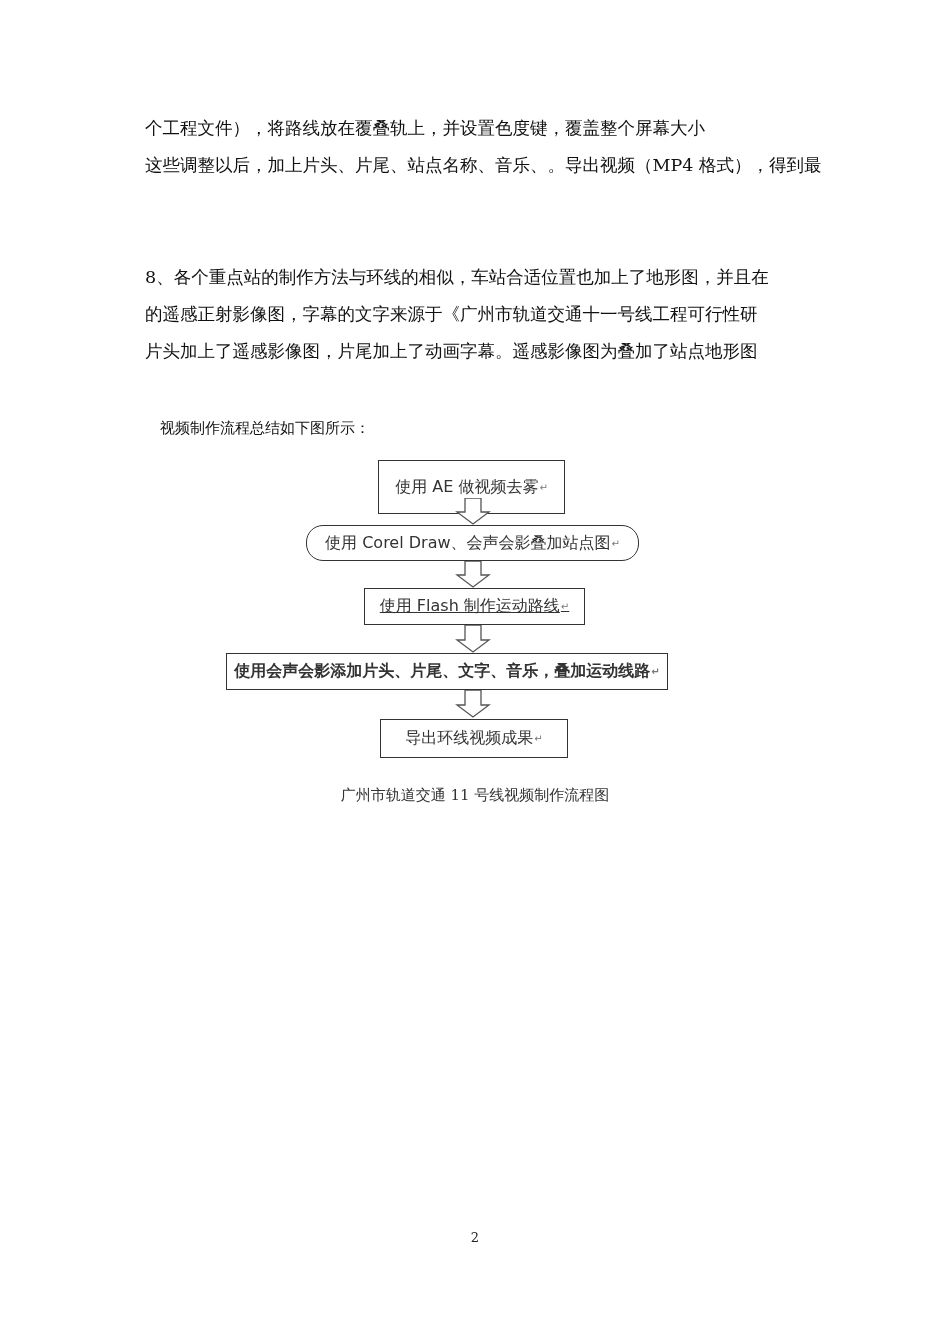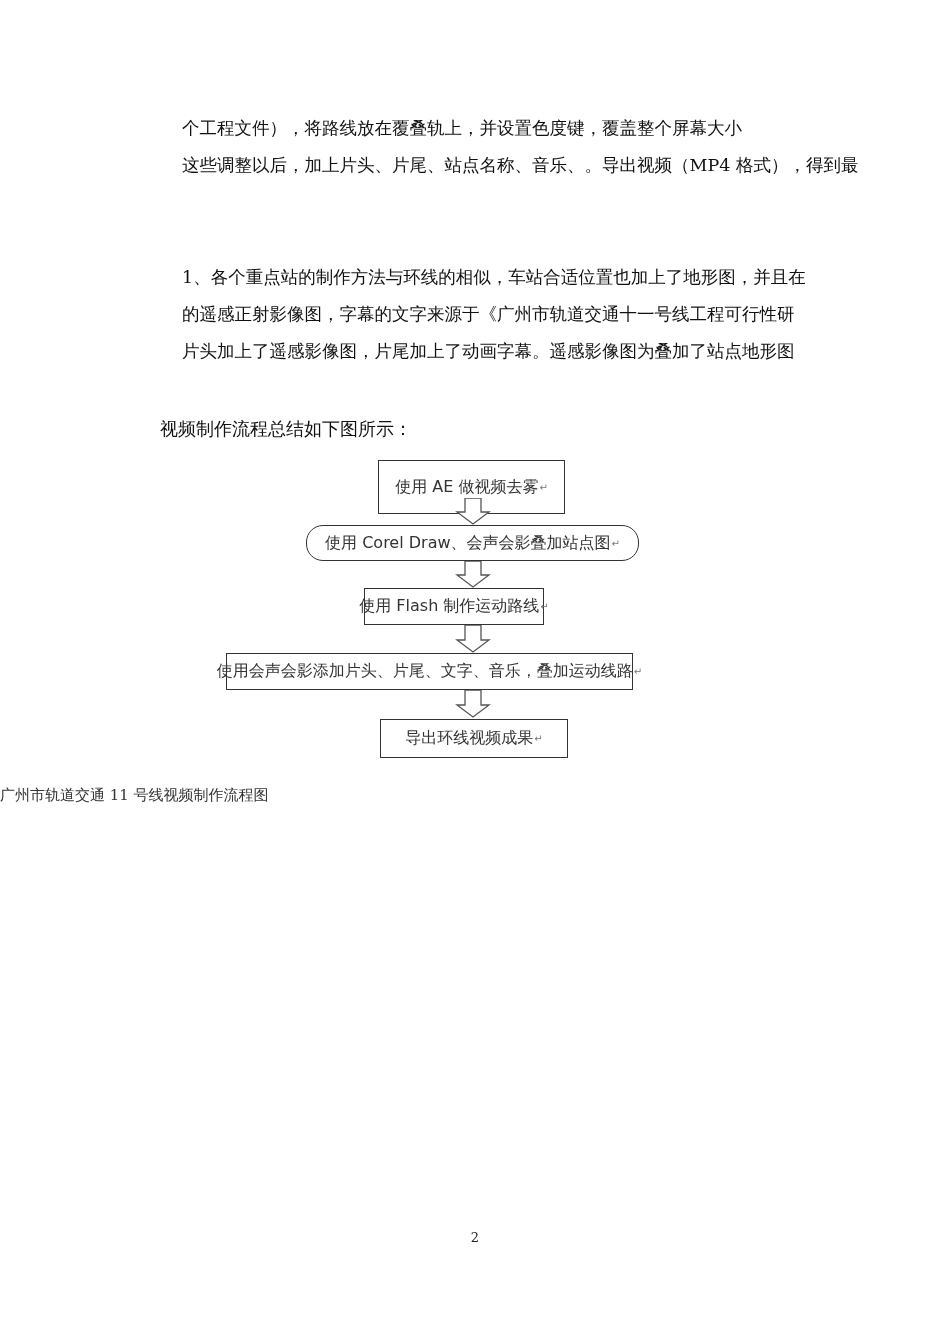--- a/index.html
+++ b/index.html
@@ -1,41 +1,41 @@
 <!DOCTYPE html>
 <html><head>
 <meta charset="utf-8">
 <style>
   html, body { margin: 0; padding: 0; background: #ffffff; }
   body { width: 950px; height: 1344px; position: relative; overflow: hidden;
          font-family: "DejaVu Serif", serif; color: #111; }
   .para { position: absolute; left: 145px; width: 665px; font-size: 17.5px; line-height: 37px; }
-  .para .line { display: block; white-space: nowrap; margin-left: 37px; }
-  .indent { position: absolute; left: 160px; top: 410px; font-size: 18px; line-height: 37px; text-align: center; }
+  .para .line { display: block; white-space: nowrap; }
+  .indent { position: absolute; left: 160px; top: 410px; font-size: 15px; line-height: 37px; text-align: center; }
   .flow { position: absolute; left: 0; top: 0; width: 950px; height: 800px; }
   .box { position: absolute; border: 1.5px solid #333; background: #fff; box-sizing: border-box;
          font-family: "DejaVu Sans", sans-serif; font-size: 16px; color: #333;
          display: flex; align-items: center; justify-content: center; white-space: nowrap; }
   .box .ret { font-size: 10px; color: #777; margin-left: 1px; }
   .arrow { position: absolute; }
-  .caption { position: absolute; left: 0; width: 950px; top: 786px; text-align: left;
+  .caption { position: absolute; left: 0; width: 950px; top: 786px; text-align: center;
              font-size: 15px; color: #333; }
   .pagenum { position: absolute; left: 0; width: 950px; top: 1230px; text-align: center;
              font-size: 13px; color: #222; }
 </style>
 </head>
 <body>
 
 <div class="para" style="top:110px;">
   <span class="line">个工程文件），将路线放在覆叠轨上，并设置色度键，覆盖整个屏幕大小</span>
   <span class="line">这些调整以后，加上片头、片尾、站点名称、音乐、。导出视频（MP4 格式），得到最</span>
 </div>
 
 <div class="para" style="top:259px;">
-  <span class="line">1、各个重点站的制作方法与环线的相似，车站合适位置也加上了地形图，并且在</span>
+  <span class="line">8、各个重点站的制作方法与环线的相似，车站合适位置也加上了地形图，并且在</span>
   <span class="line">的遥感正射影像图，字幕的文字来源于《广州市轨道交通十一号线工程可行性研</span>
   <span class="line">片头加上了遥感影像图，片尾加上了动画字幕。遥感影像图为叠加了站点地形图</span>
 </div>
 
 <div class="indent">视频制作流程总结如下图所示：</div>
 
 <div class="flow">
   <div class="box" style="left:378px; top:460px; width:187px; height:54px;">
     <span>使用 AE 做视频去雾</span>
       <span class="ret">↵</span>
@@ -43,28 +43,28 @@
   <svg class="arrow" style="left:453px; top:498px;" width="40" height="28">
     <polygon points="12,0 28,0 28,14 36,14 20,26 4,14 12,14" fill="#fff" stroke="#555" stroke-width="1.3"></polygon>
   </svg>
   <div class="box" style="left:306px; top:525px; width:333px; height:36px;border-radius:17px;">
     <span>使用 Corel Draw、会声会影叠加站点图</span>
       <span class="ret">↵</span>
   </div>
   <svg class="arrow" style="left:453px; top:561px;" width="40" height="28">
     <polygon points="12,0 28,0 28,14 36,14 20,26 4,14 12,14" fill="#fff" stroke="#555" stroke-width="1.3"></polygon>
   </svg>
-  <div class="box" style="left:364px; top:588px; width:180px; height:37px;">
+  <div class="box" style="left:364px; top:588px; width:221px; height:37px;text-decoration:underline;">
     <span>使用 Flash 制作运动路线</span>
       <span class="ret">↵</span>
   </div>
   <svg class="arrow" style="left:453px; top:625px;" width="40" height="29">
     <polygon points="12,0 28,0 28,15 36,15 20,27 4,15 12,15" fill="#fff" stroke="#555" stroke-width="1.3"></polygon>
   </svg>
-  <div class="box" style="left:226px; top:653px; width:407px; height:37px;">
+  <div class="box" style="left:226px; top:653px; width:442px; height:37px;font-weight:bold;">
     <span>使用会声会影添加片头、片尾、文字、音乐，叠加运动线路</span>
       <span class="ret">↵</span>
   </div>
   <svg class="arrow" style="left:453px; top:690px;" width="40" height="29">
     <polygon points="12,0 28,0 28,15 36,15 20,27 4,15 12,15" fill="#fff" stroke="#555" stroke-width="1.3"></polygon>
   </svg>
   <div class="box" style="left:380px; top:719px; width:188px; height:39px;">
     <span>导出环线视频成果</span>
       <span class="ret">↵</span>
   </div>

